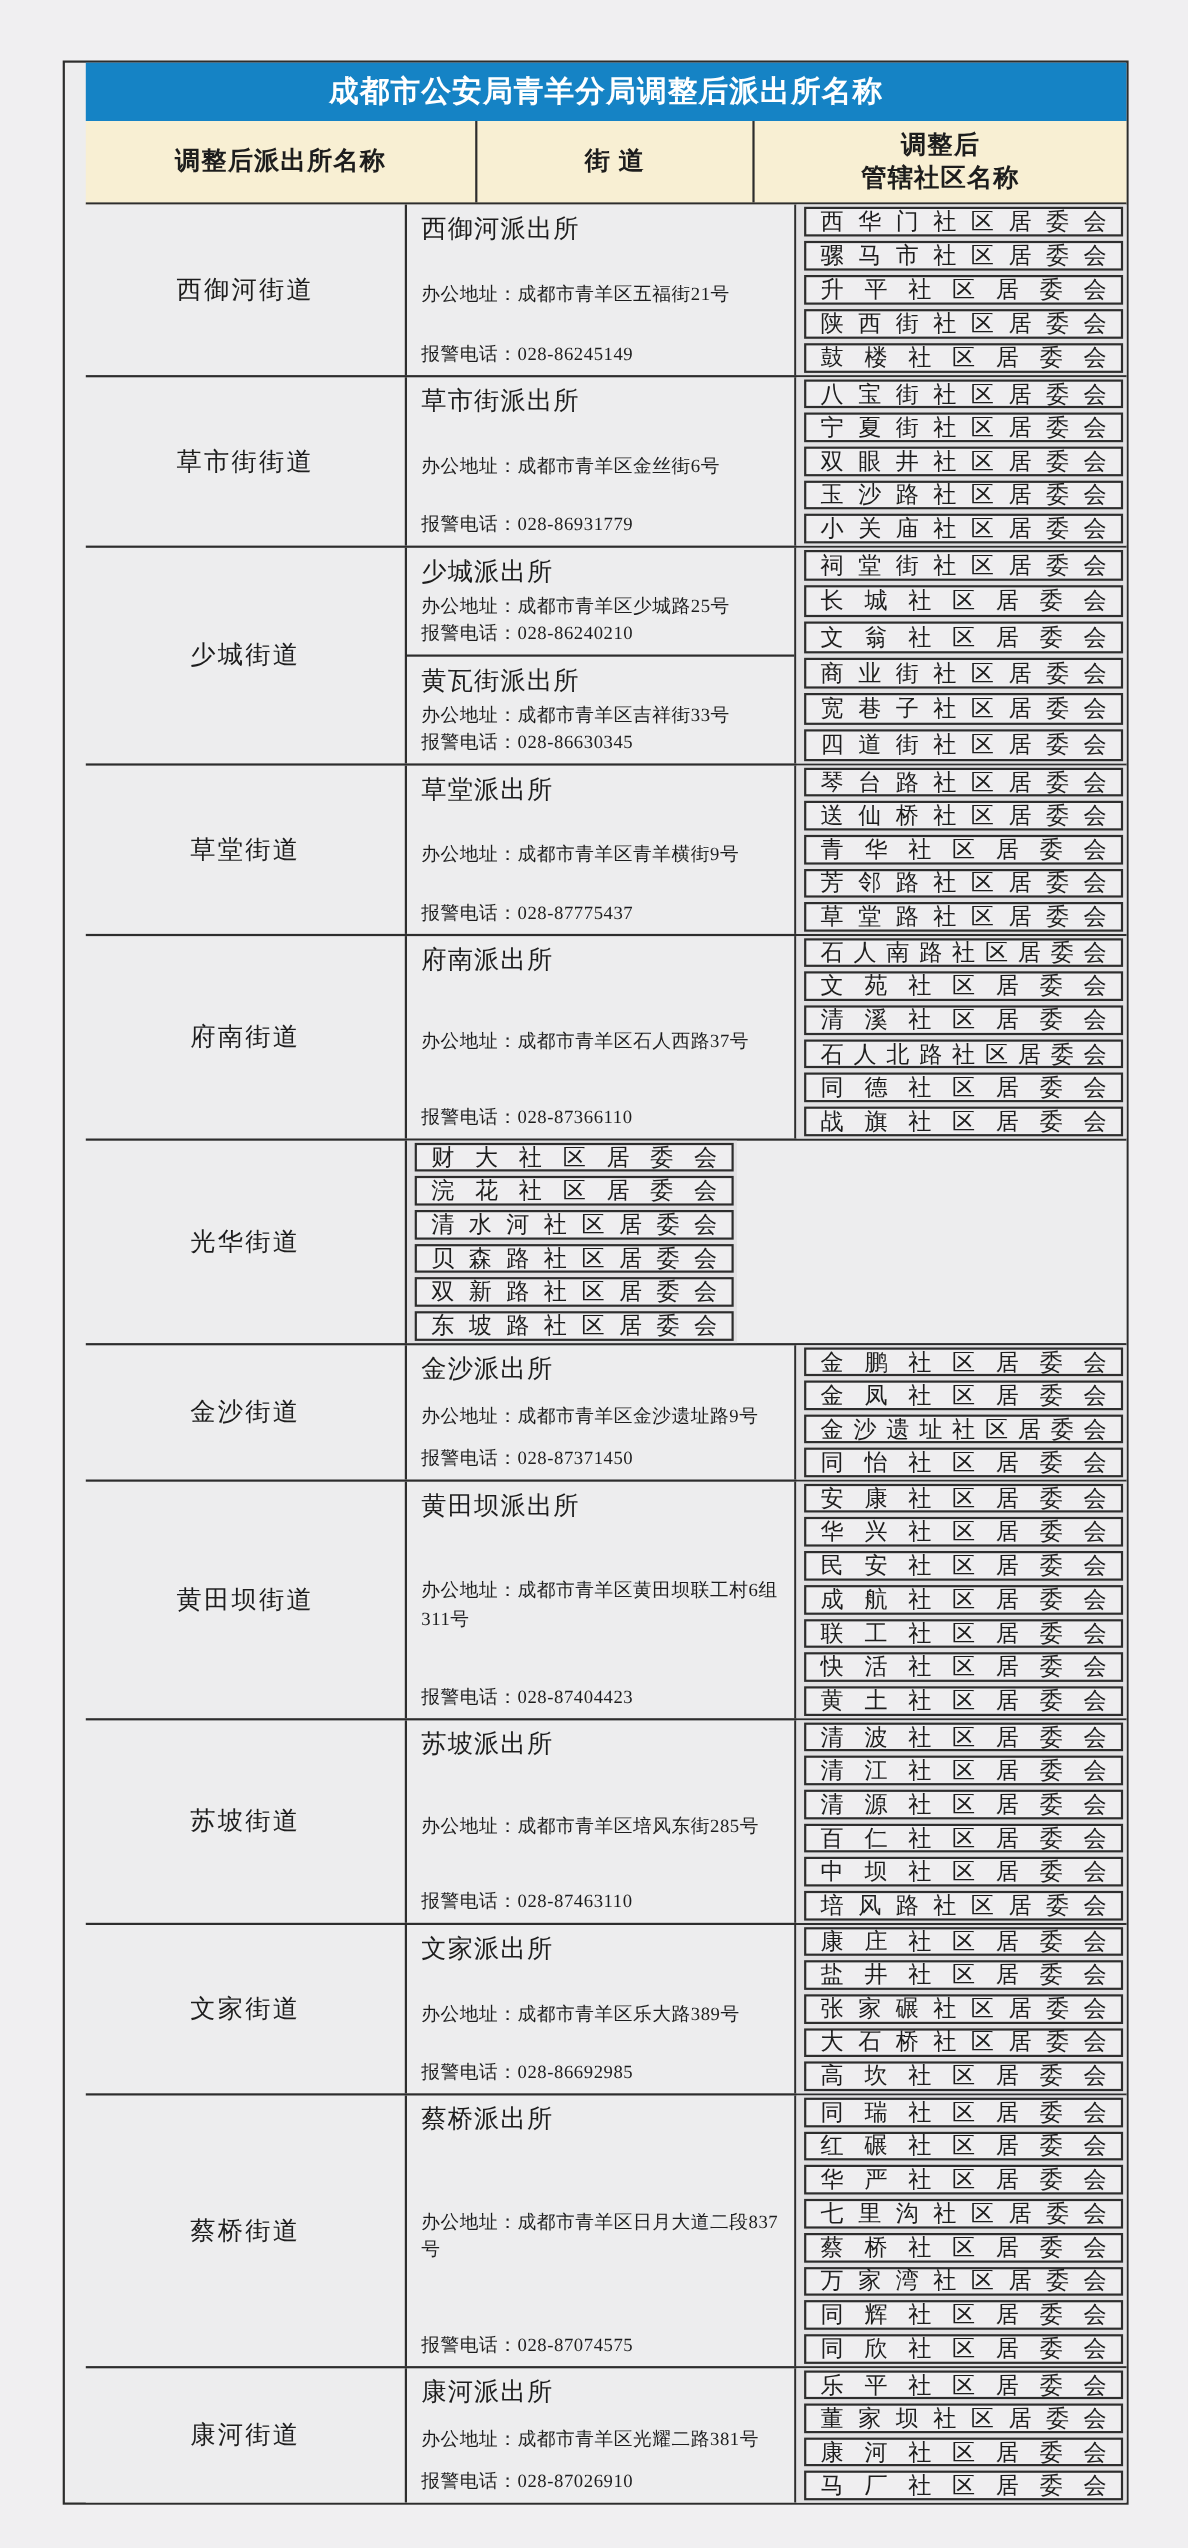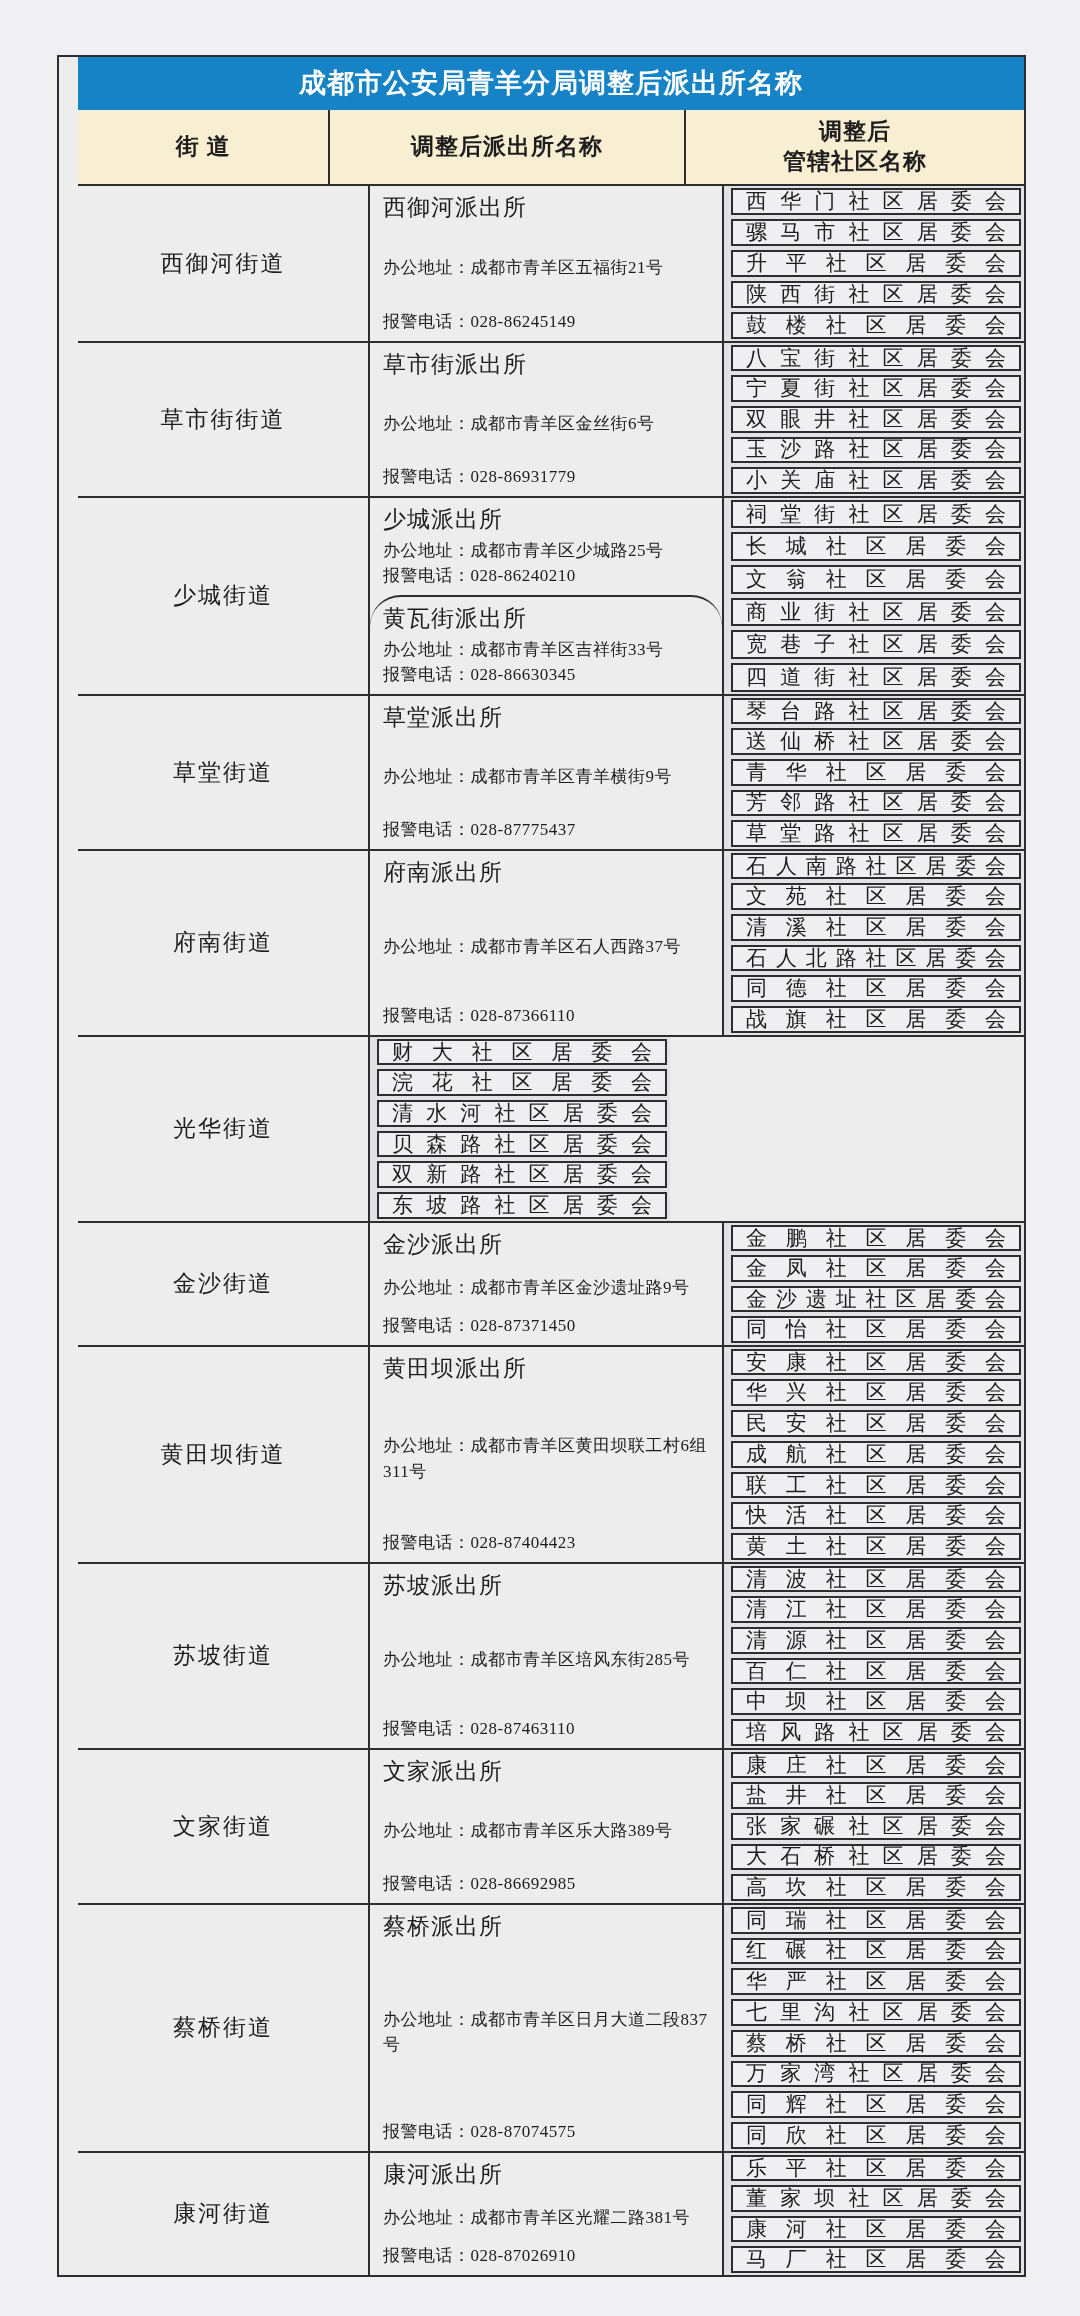--- a/index.html
+++ b/index.html
@@ -79,21 +79,21 @@
     display: flex;
     flex-direction: column;
   }
   .station {
     flex: 1;
     display: flex;
     flex-direction: column;
     justify-content: space-between;
     padding: 6px 4px 6px 13px;
   }
-  .station + .station { border-top: 2px solid var(--border); border-radius: 31px; }
+  .station + .station { border-top: 2px solid var(--border); }
   .station .sname { font-size: 23px; margin-bottom: 3px; letter-spacing: 1px; }
   .station .saddr, .station .sphone { font-size: 17px; line-height: 1.5; letter-spacing: 0.5px; }
   .cell.comms {
     width: 300px;
     background: var(--gap-bg);
     display: flex;
     flex-direction: column;
     justify-content: center;
     padding: 0;
   }
@@ -117,22 +117,22 @@
     line-height: 1;
   }
 </style>
 </head>
 <body>
 
 <div class="page">
   <div class="police-table">
     <div class="title-bar">成都市公安局青羊分局调整后派出所名称</div>
     <div class="header-row">
+      <div class="hcell c2">调整后派出所名称</div>
       <div class="hcell c1">街 道</div>
-      <div class="hcell c2">调整后派出所名称</div>
       <div class="hcell c3">调整后
 管辖社区名称</div>
     </div>
     <div id="rows">
         <div class="row" style="min-height: 155px;">
           <div class="cell street">西御河街道</div>
           <div class="cell stations">
             <div class="station">
               <div class="sname">西御河派出所</div>
               <div class="saddr">办公地址：成都市青羊区五福街21号</div>

